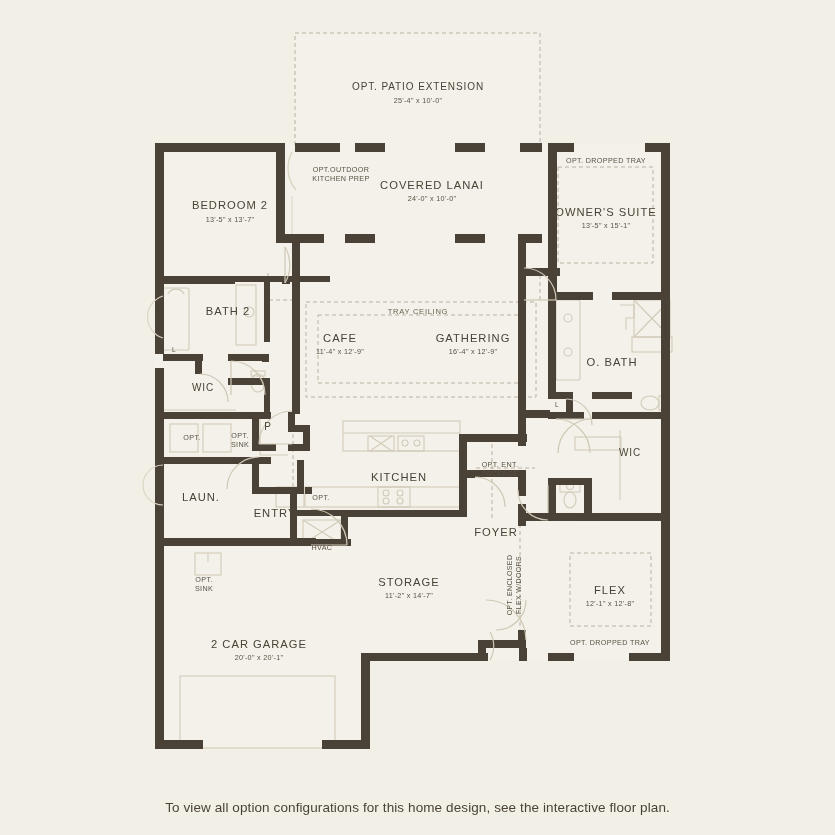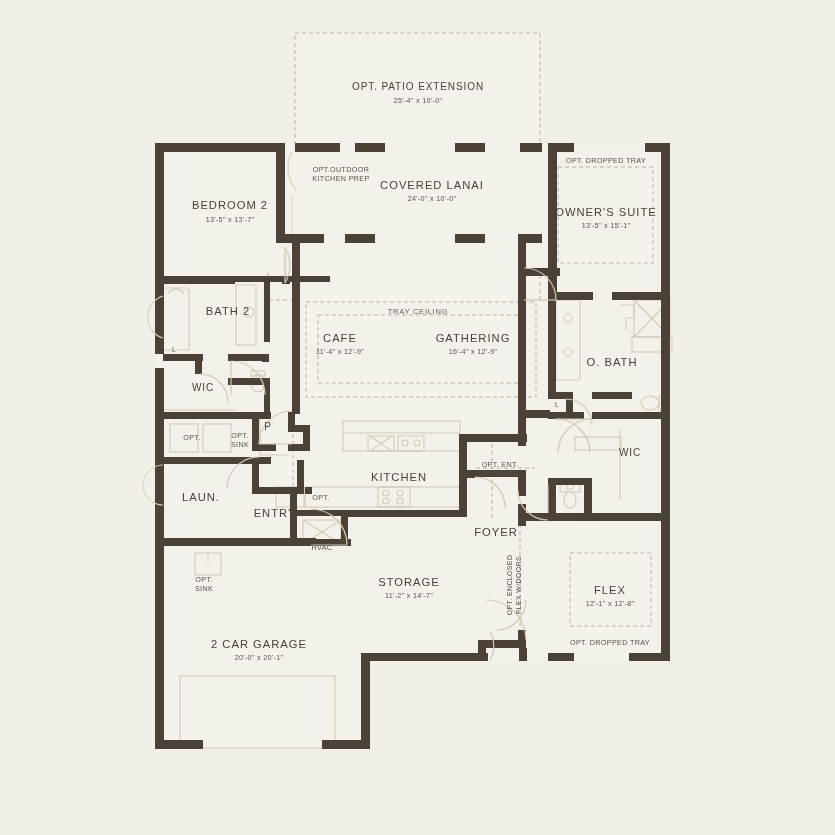--- a/index.html
+++ b/index.html
@@ -394,14 +394,15 @@
 
       <text class="opt-lbl" x="204" y="582">OPT.</text>
       <text class="opt-lbl" x="204" y="591">SINK</text>
 
       <text class="rm-name" x="259" y="648">2 CAR GARAGE</text>
       <text class="rm-dim" x="259" y="660">20'-0" x 20'-1"</text>
     </g>
 
   </svg>
 
+  <div class="footer-note">To view all option configurations for this home design, see the interactive floor plan.</div>
 
 </div>
 
 </body></html>

